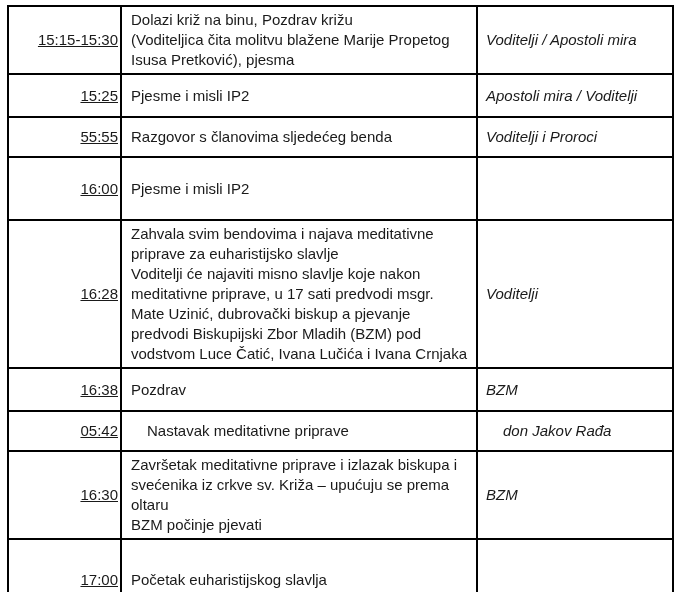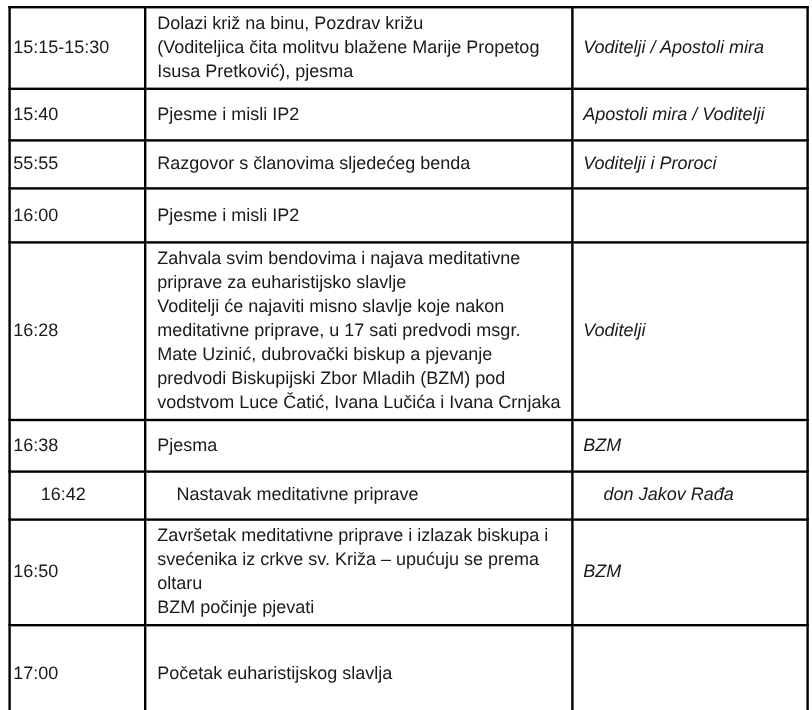--- a/index.html
+++ b/index.html
@@ -25,60 +25,61 @@
     border: 2px solid #000000;
     vertical-align: middle;
     font-size: 15px;
     line-height: 20px;
     box-sizing: border-box;
     overflow: hidden;
     margin-top: 16px;
   }
   td.time {
     width: 113px;
-    text-align: left;
+    text-align: right;
     padding: 2px 2px;
+    text-decoration: underline;
   }
   td.desc {
     width: 356px;
     text-align: left;
     padding: 3px 6px 3px 9px;
     white-space: pre-line;
   }
   td.who {
     width: 196px;
     text-align: left;
     padding: 3px 4px 3px 8px;
     white-space: pre-line;
     font-style: italic;
   }
   tr:nth-child(1)  td { height: 57px; }
   tr:nth-child(2)  td { height: 43px; }
   tr:nth-child(3)  td { height: 40px; }
-  tr:nth-child(4)  td { height: 45px; }
+  tr:nth-child(4)  td { height: 63px; }
   tr:nth-child(5)  td { height: 144px; border-radius: 19px; }
   tr:nth-child(6)  td { height: 43px; }
   tr:nth-child(7)  td { height: 40px; padding-left: 25px; }
   tr:nth-child(8)  td { height: 40px; }
   tr:nth-child(9)  td { height: 81px; }
   tr:nth-child(10) td { height: 39px; }
 </style>
 </head>
 <body>
 
 <table class="schedule">
   <tbody id="schedule-rows">
       <tr>
     <td class="time">15:15-15:30</td>
     <td class="desc">Dolazi križ na binu, Pozdrav križu
 (Voditeljica čita molitvu blažene Marije Propetog Isusa Pretković), pjesma</td>
     <td class="who">Voditelji / Apostoli mira</td>
   </tr>
       <tr>
-    <td class="time">15:40</td>
+    <td class="time">15:25</td>
     <td class="desc">Pjesme i misli IP2</td>
     <td class="who">Apostoli mira / Voditelji</td>
   </tr>
       <tr>
     <td class="time">55:55</td>
     <td class="desc">Razgovor s članovima sljedećeg benda</td>
     <td class="who">Voditelji i Proroci</td>
   </tr>
       <tr>
     <td class="time">16:00</td>
@@ -86,30 +87,30 @@
     <td class="who"></td>
   </tr>
       <tr>
     <td class="time">16:28</td>
     <td class="desc">Zahvala svim bendovima i najava meditativne priprave za euharistijsko slavlje
 Voditelji će najaviti misno slavlje koje nakon meditativne priprave, u 17 sati predvodi msgr. Mate Uzinić, dubrovački biskup a pjevanje predvodi Biskupijski Zbor Mladih (BZM) pod vodstvom Luce Čatić, Ivana Lučića i Ivana Crnjaka</td>
     <td class="who">Voditelji</td>
   </tr>
       <tr>
     <td class="time">16:38</td>
-    <td class="desc">Pjesma</td>
+    <td class="desc">Pozdrav</td>
     <td class="who">BZM</td>
   </tr>
       <tr>
-    <td class="time">16:42</td>
+    <td class="time">05:42</td>
     <td class="desc">Nastavak meditativne priprave</td>
     <td class="who">don Jakov Rađa</td>
   </tr>
       <tr>
-    <td class="time">16:50</td>
+    <td class="time">16:30</td>
     <td class="desc">Završetak meditativne priprave i izlazak biskupa i svećenika iz crkve sv. Križa – upućuju se prema oltaru
 BZM počinje pjevati</td>
     <td class="who">BZM</td>
   </tr>
       <tr>
     <td class="time">17:00</td>
     <td class="desc">Početak euharistijskog slavlja</td>
     <td class="who"></td>
   </tr>
     </tbody>

